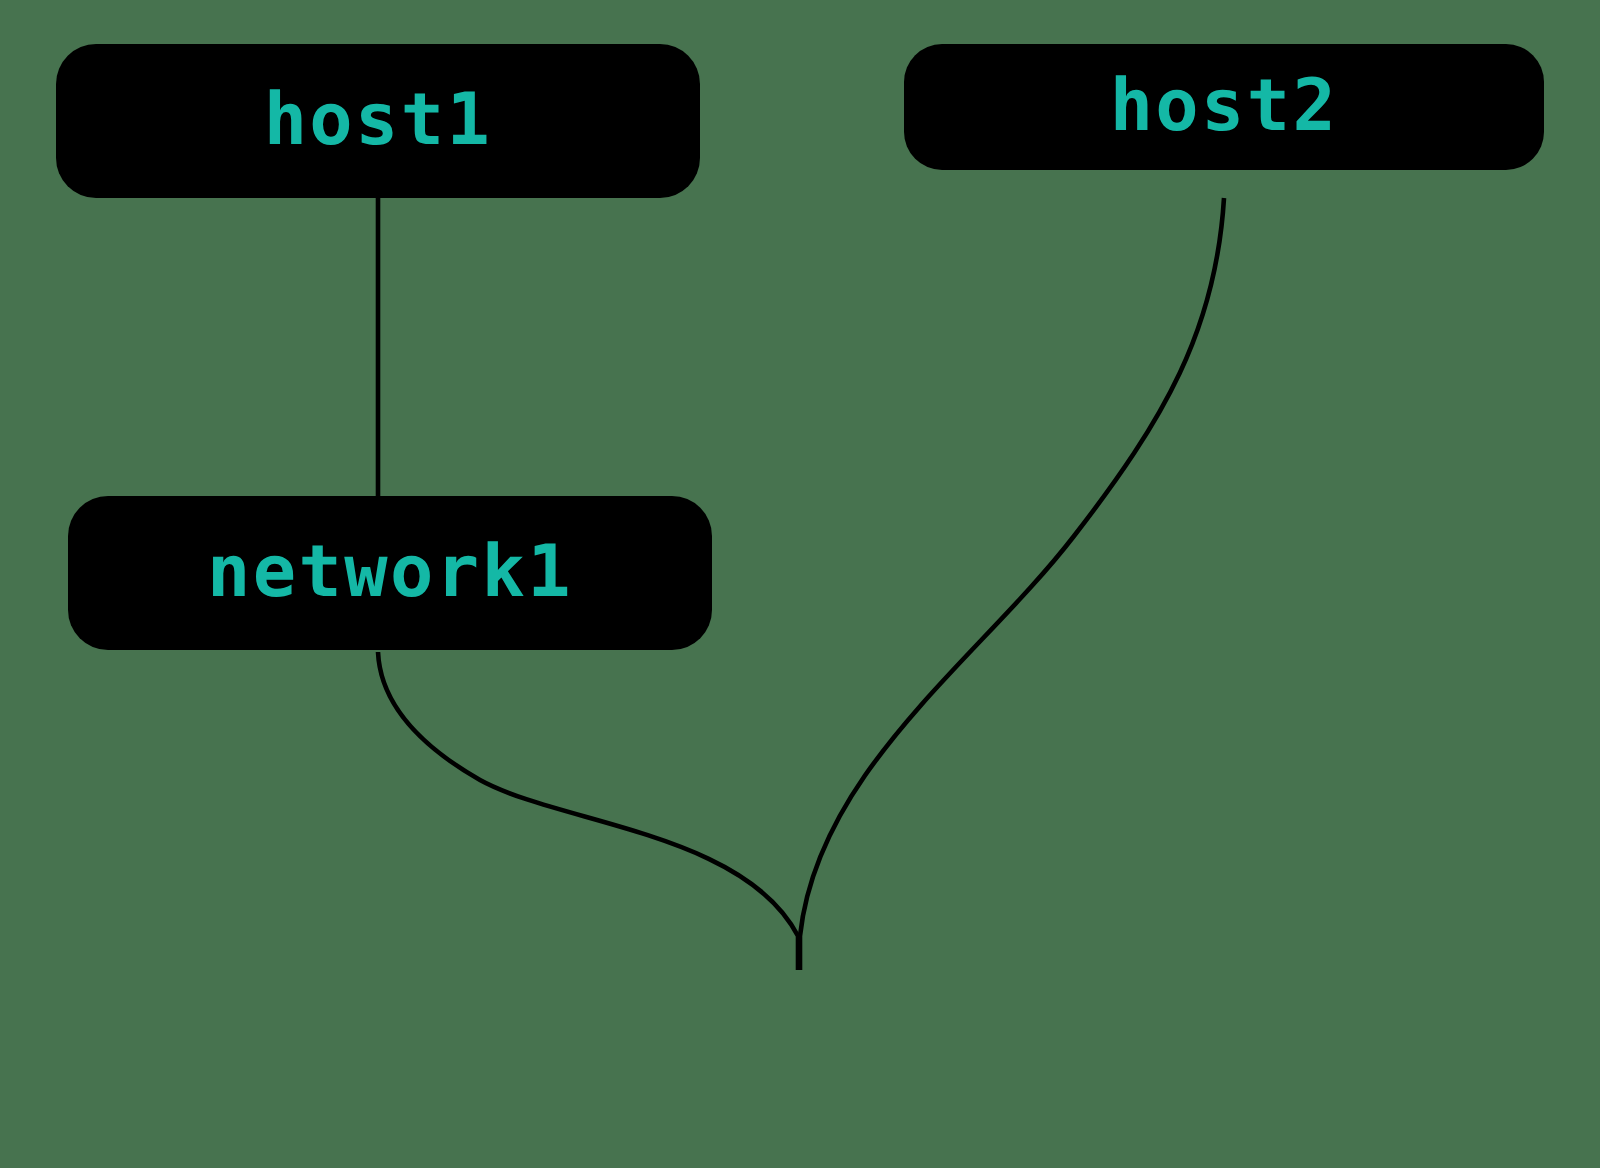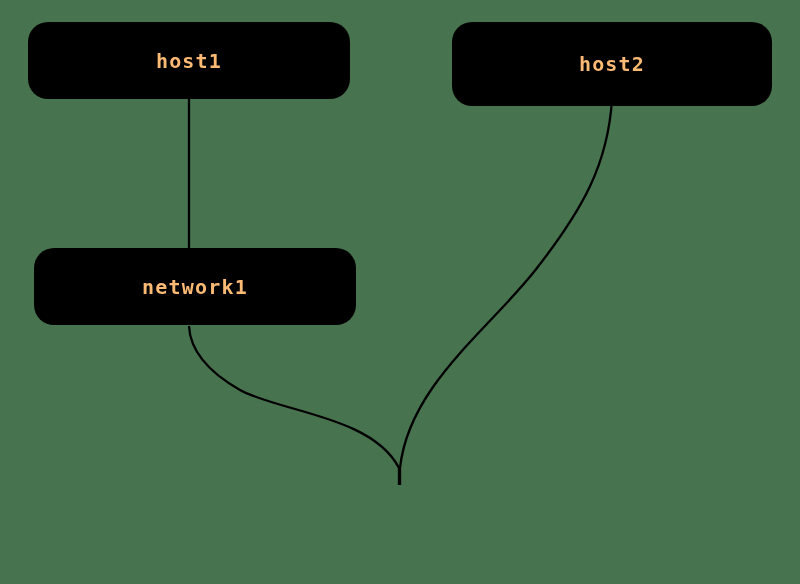--- a/index.html
+++ b/index.html
@@ -32,29 +32,29 @@
   }
   .node {
     position: absolute;
     background: #000000;
     border-radius: 20px;
     display: flex;
     align-items: center;
     justify-content: center;
   }
   .node .label {
-    color: #fdba74;
+    color: #14b8a6;
     font-family: "DejaVu Sans Mono", monospace;
-    font-size: 20px;
+    font-size: 36px;
     font-weight: 700;
     letter-spacing: 1.2px;
     white-space: nowrap;
   }
   #node-host1    { left: 28px;  top: 22px;  width: 322px; height: 77px; }
-  #node-host2    { left: 452px; top: 22px;  width: 320px; height: 84px; }
+  #node-host2    { left: 452px; top: 22px;  width: 320px; height: 63px; border-radius: 19px; }
   #node-network1 { left: 34px;  top: 248px; width: 322px; height: 77px; }
   #node-router1  { left: 238px; top: 485px; width: 322px; height: 77px; }
 </style>
 </head>
 <body>
 
 <div class="canvas">
 
   <svg class="edges-layer" viewBox="0 0 800 584" xmlns="http://www.w3.org/2000/svg">
     <path d="M 189 99 L 189 249"></path>

